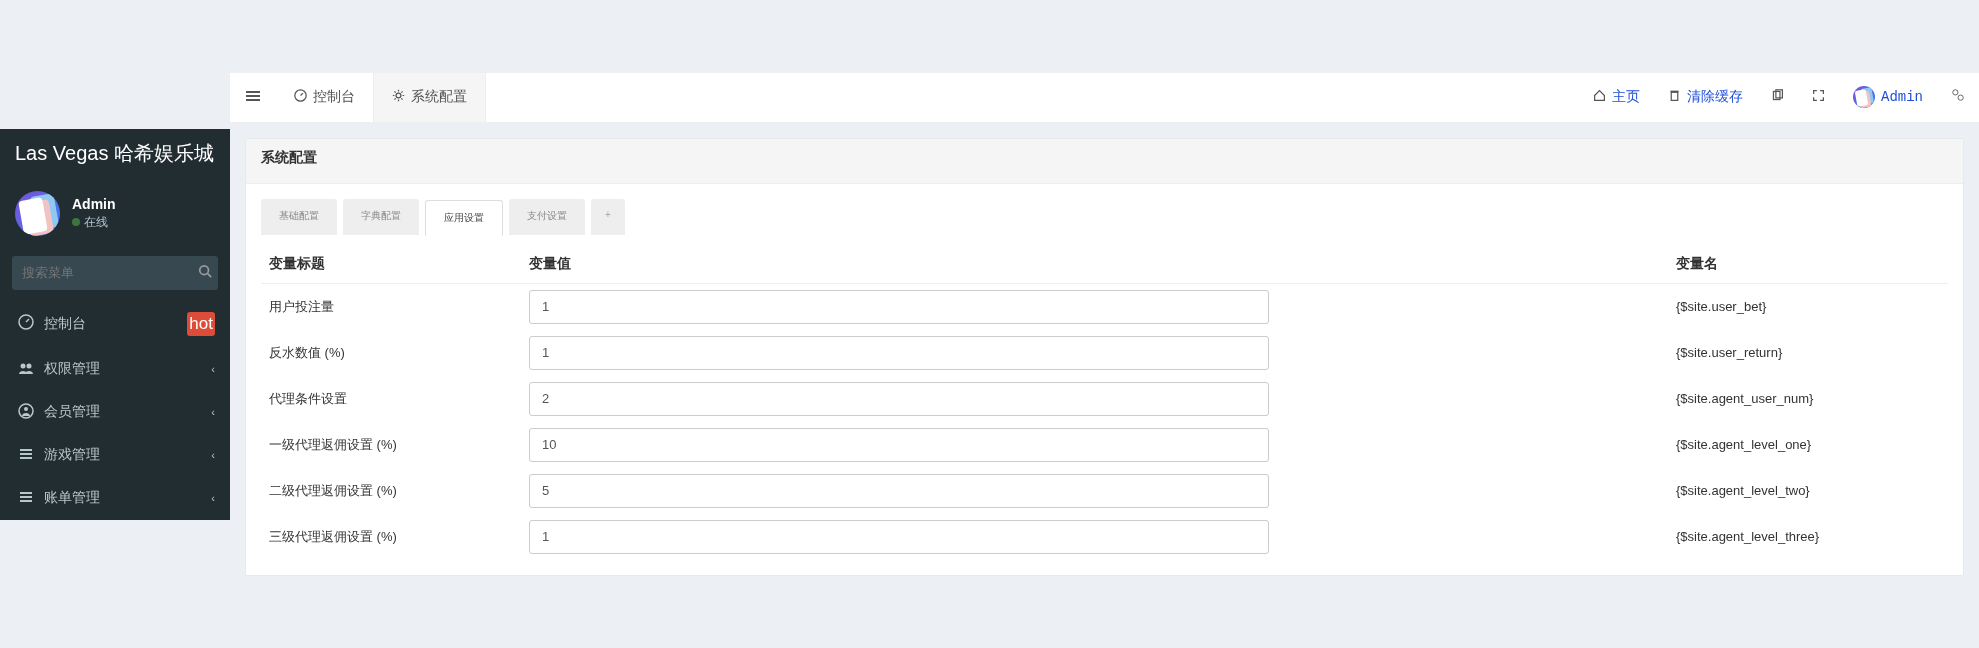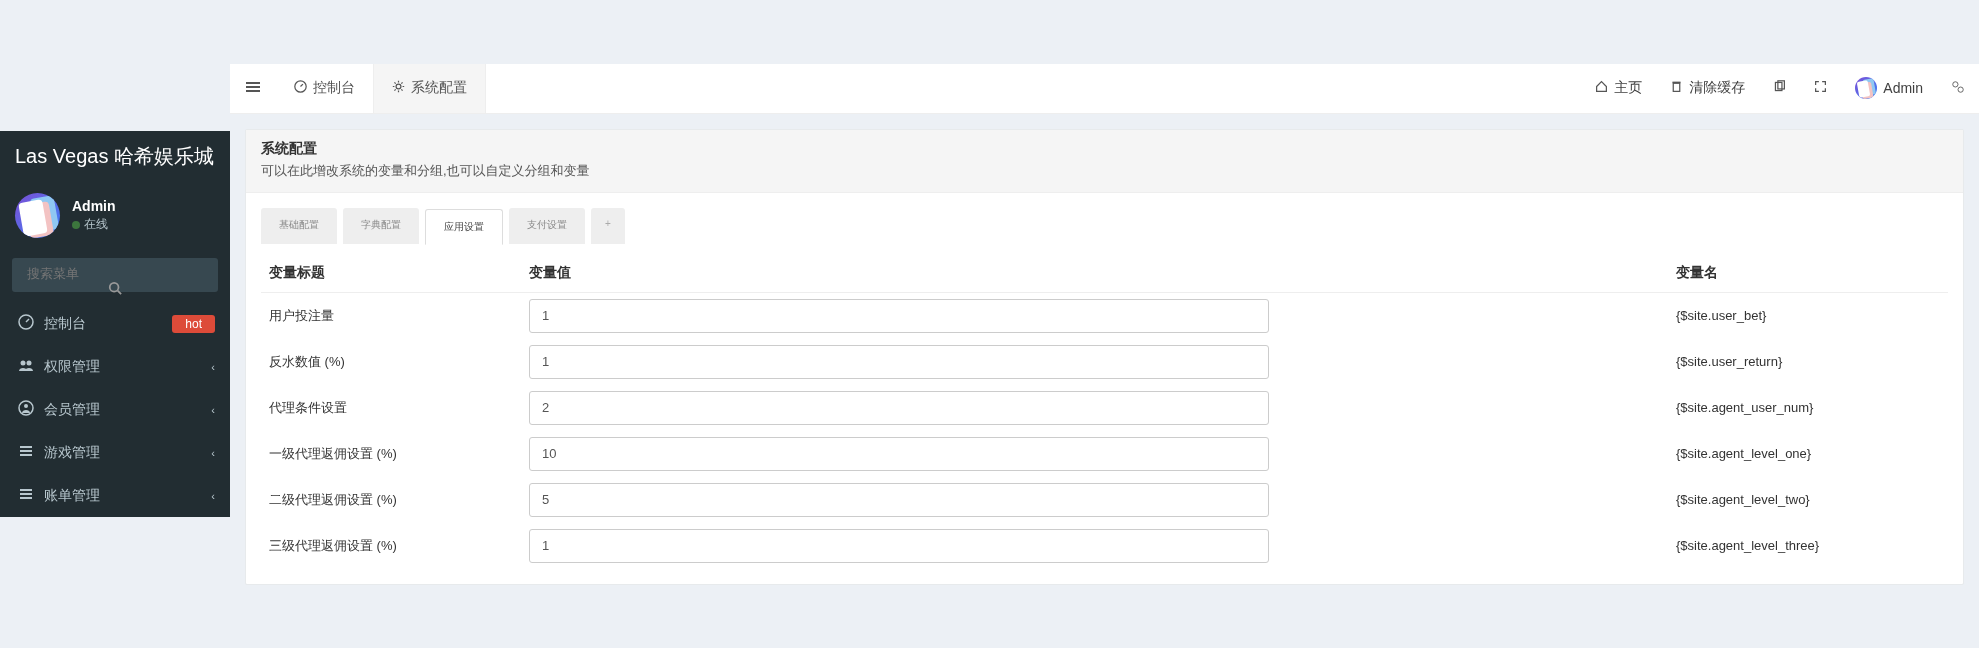--- a/index.html
+++ b/index.html
@@ -11,43 +11,43 @@
 .sidebar { width: 230px; background: #222d32; color: #b8c7ce; flex-shrink: 0; }
 .brand { height: 50px; display: flex; align-items: center; padding: 0 15px; color: #fff; font-size: 20px; background: #222d32; }
 .user-panel { padding: 12px 15px 10px; display: flex; align-items: center; gap: 12px; }
 .user-avatar { width: 45px; height: 45px; border-radius: 50%; background: linear-gradient(135deg,#7b4fd6,#3b82f6); display: flex; align-items: center; justify-content: center; position: relative; overflow: hidden; }
 .user-avatar::before { content: ""; position: absolute; width: 24px; height: 34px; background: #fff; border-radius: 4px; transform: rotate(-10deg); left: 6px; top: 8px; box-shadow: 6px 3px 0 #f3c3c3, 12px -2px 0 #8fc8f3; }
 .user-name { color: #fff; font-weight: 600; font-size: 14px; }
 .user-status { color: #b8c7ce; font-size: 12px; margin-top: 2px; }
 .status-dot { display:inline-block; width:8px; height:8px; border-radius:50%; background:#3c763d; margin-right:4px; vertical-align:middle; }
 
 .search-wrap { padding: 10px 12px; }
-.search-inner { display:flex; align-items:center; background:#374850; border-radius:3px; height:34px; padding:8px 10px;flex-direction:column; }
+.search-inner { display:flex; align-items:center; background:#374850; border-radius:3px; height:34px; padding:16px 10px; }
 .search-inner input { flex:1; background:transparent; border:0; outline:0; color:#ccc; font-size:13px; }
 .search-inner .sicon { color:#999; }
 
 .treeview { list-style:none; }
 .treeview > li > a { display:flex; align-items:center; padding:12px 15px; color:#b8c7ce; text-decoration:none; border-left:3px solid transparent; gap:10px; }
 .treeview .menu-label { flex:1; }
-.badge { font-size:12px; padding:2px 13px; border-radius:3px; color:#fff; }
+.badge { font-size:17px; padding:2px 2px; border-radius:3px; color:#fff; }
 .badge-hot { background:#dd4b39; }
 .badge-new { background:#9b59b6; }
 .caret-r { color:#b8c7ce; font-size:11px; }
 
 
 .main { flex:1; display:flex; flex-direction:column; }
 
 
 .navbar { height:50px; background:#fff; display:flex; align-items:center; padding:0; border-bottom:1px solid #eee; }
 .nav-toggle { width:46px; text-align:center; color:#555; cursor:pointer; }
 .nav-tabs-top { display:flex; height:100%; }
 .nav-tabs-top .tab { display:flex; align-items:center; gap:6px; padding:0 18px; border-right:1px solid #eee; color:#555; cursor:pointer; }
 .nav-tabs-top .tab.active { background:#f5f5f5; }
 .nav-right { margin-left:auto; display:flex; align-items:center; height:100%; }
-.nav-right .item { display:flex; align-items:center; gap:6px; padding:0 14px; height:100%; color:#404040; cursor:pointer; }
+.nav-right .item { display:flex; align-items:center; gap:6px; padding:0 14px; height:100%; color:#1d4ed8; cursor:pointer;font-family:Liberation Mono, monospace; }
 .nav-right .av { width:22px; height:22px; border-radius:50%; background:linear-gradient(135deg,#7b4fd6,#3b82f6); position:relative; overflow:hidden; }
 .nav-right .av::before { content:""; position:absolute; width:11px; height:16px; background:#fff; border-radius:2px; transform:rotate(-10deg); left:3px; top:4px; box-shadow: 3px 2px 0 #f3c3c3, 6px -1px 0 #8fc8f3; }
 
 
 .content { padding:15px 15px 0 15px; }
 .panel { background:#fff; border:1px solid #e7eaec; border-radius:2px; }
 .panel-head { background:#f5f5f5; padding:10px 15px 12px; border-bottom:1px solid #eee; }
 .panel-title { font-weight:bold; font-size:14px; margin-bottom:4px; }
 .panel-desc { font-size:13px; color:#555; }
 .panel-body { padding:15px; }
@@ -220,21 +220,20 @@
                 <circle cx="11" cy="11" r="3" fill="none" stroke="#555"></circle>
               </svg></span>
         </div>
       </div>
     </div>
 
     <div class="content">
       <div class="panel">
         <div class="panel-head">
           <div class="panel-title">系统配置</div>
-          <div class="panel-desc">可以在此增改系统的变量和分组,也可以自定义分组和变量</div>
         </div>
         <div class="panel-body">
           <div class="tabs-inner">
             <div class="itab">基础配置</div>
             <div class="itab">字典配置</div>
             <div class="itab active">应用设置</div>
             <div class="itab">支付设置</div>
             <div class="itab plus">
               <span>+</span>
             </div>

